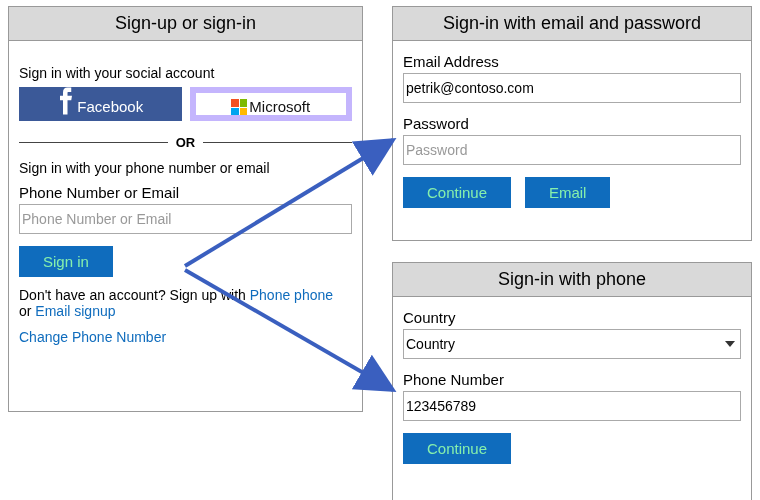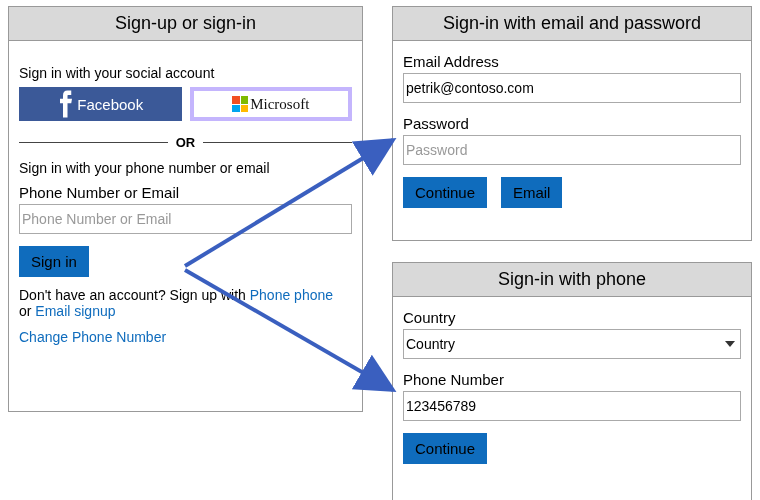--- a/index.html
+++ b/index.html
@@ -29,40 +29,40 @@
     width: 100%;
     border: 1px solid #aaa;
     padding: 6px 2px;
     font-size: 14px;
     font-family: inherit;
     background:#fff;
   }
   .field::placeholder { color:#999; }
   .btn {
     background:#0f6cbd;
-    color:#000000;
+    color:#86efac;
     border:none;
-    padding:7px 12px;
+    padding:7px 24px;
     font-size:15px;
     cursor:pointer;
   }
   .btn + .btn { margin-left:10px; }
   .link { color:#0f6cbd; text-decoration:none; cursor:pointer; }
   
   #left { left:8px; top:6px; width:355px; height:406px; }
   #left .panel-body { padding:12px 10px; }
   .social-row { display:flex; gap:8px; margin:6px 0 14px; }
   .social-btn {
-    flex:1; display:flex; align-items:center; justify-content:center;
-    gap:2px; height:34px; border:4px solid #c4b5fd; cursor:pointer;
+    flex:1; display:flex; align-items:flex-end; justify-content:center;
+    gap:2px; height:34px; border:6px solid #c4b5fd; cursor:pointer;
     font-size:15px;
   }
   .fb { background:#3b5998; color:#fff; border-color:#3b5998; }
   .fb-icon { width:18px;height:28px; }
-  .ms { background:#fff; color:#111;font-family:Liberation Serif, serif; }
+  .ms { background:#fff; color:#111; }
   .ms-logo { width:16px;height:16px; display:grid; grid-template:1fr 1fr/1fr 1fr; gap:1px; }
   .ms-logo span{width:100%;height:100%;}
   .or-row { display:flex; align-items:center; gap:8px; margin:6px 0 10px; }
   .or-row .line{flex:1;height:1px;background:#444;}
   .or-row .or{font-weight:bold;font-size:13px;}
   .select-wrap{position:relative;}
   .select-wrap::after{
     content:""; position:absolute; right:6px; top:50%; transform:translateY(-50%);
     width:0;height:0;border-left:5px solid transparent;border-right:5px solid transparent;
     border-top:6px solid #333; pointer-events:none;

